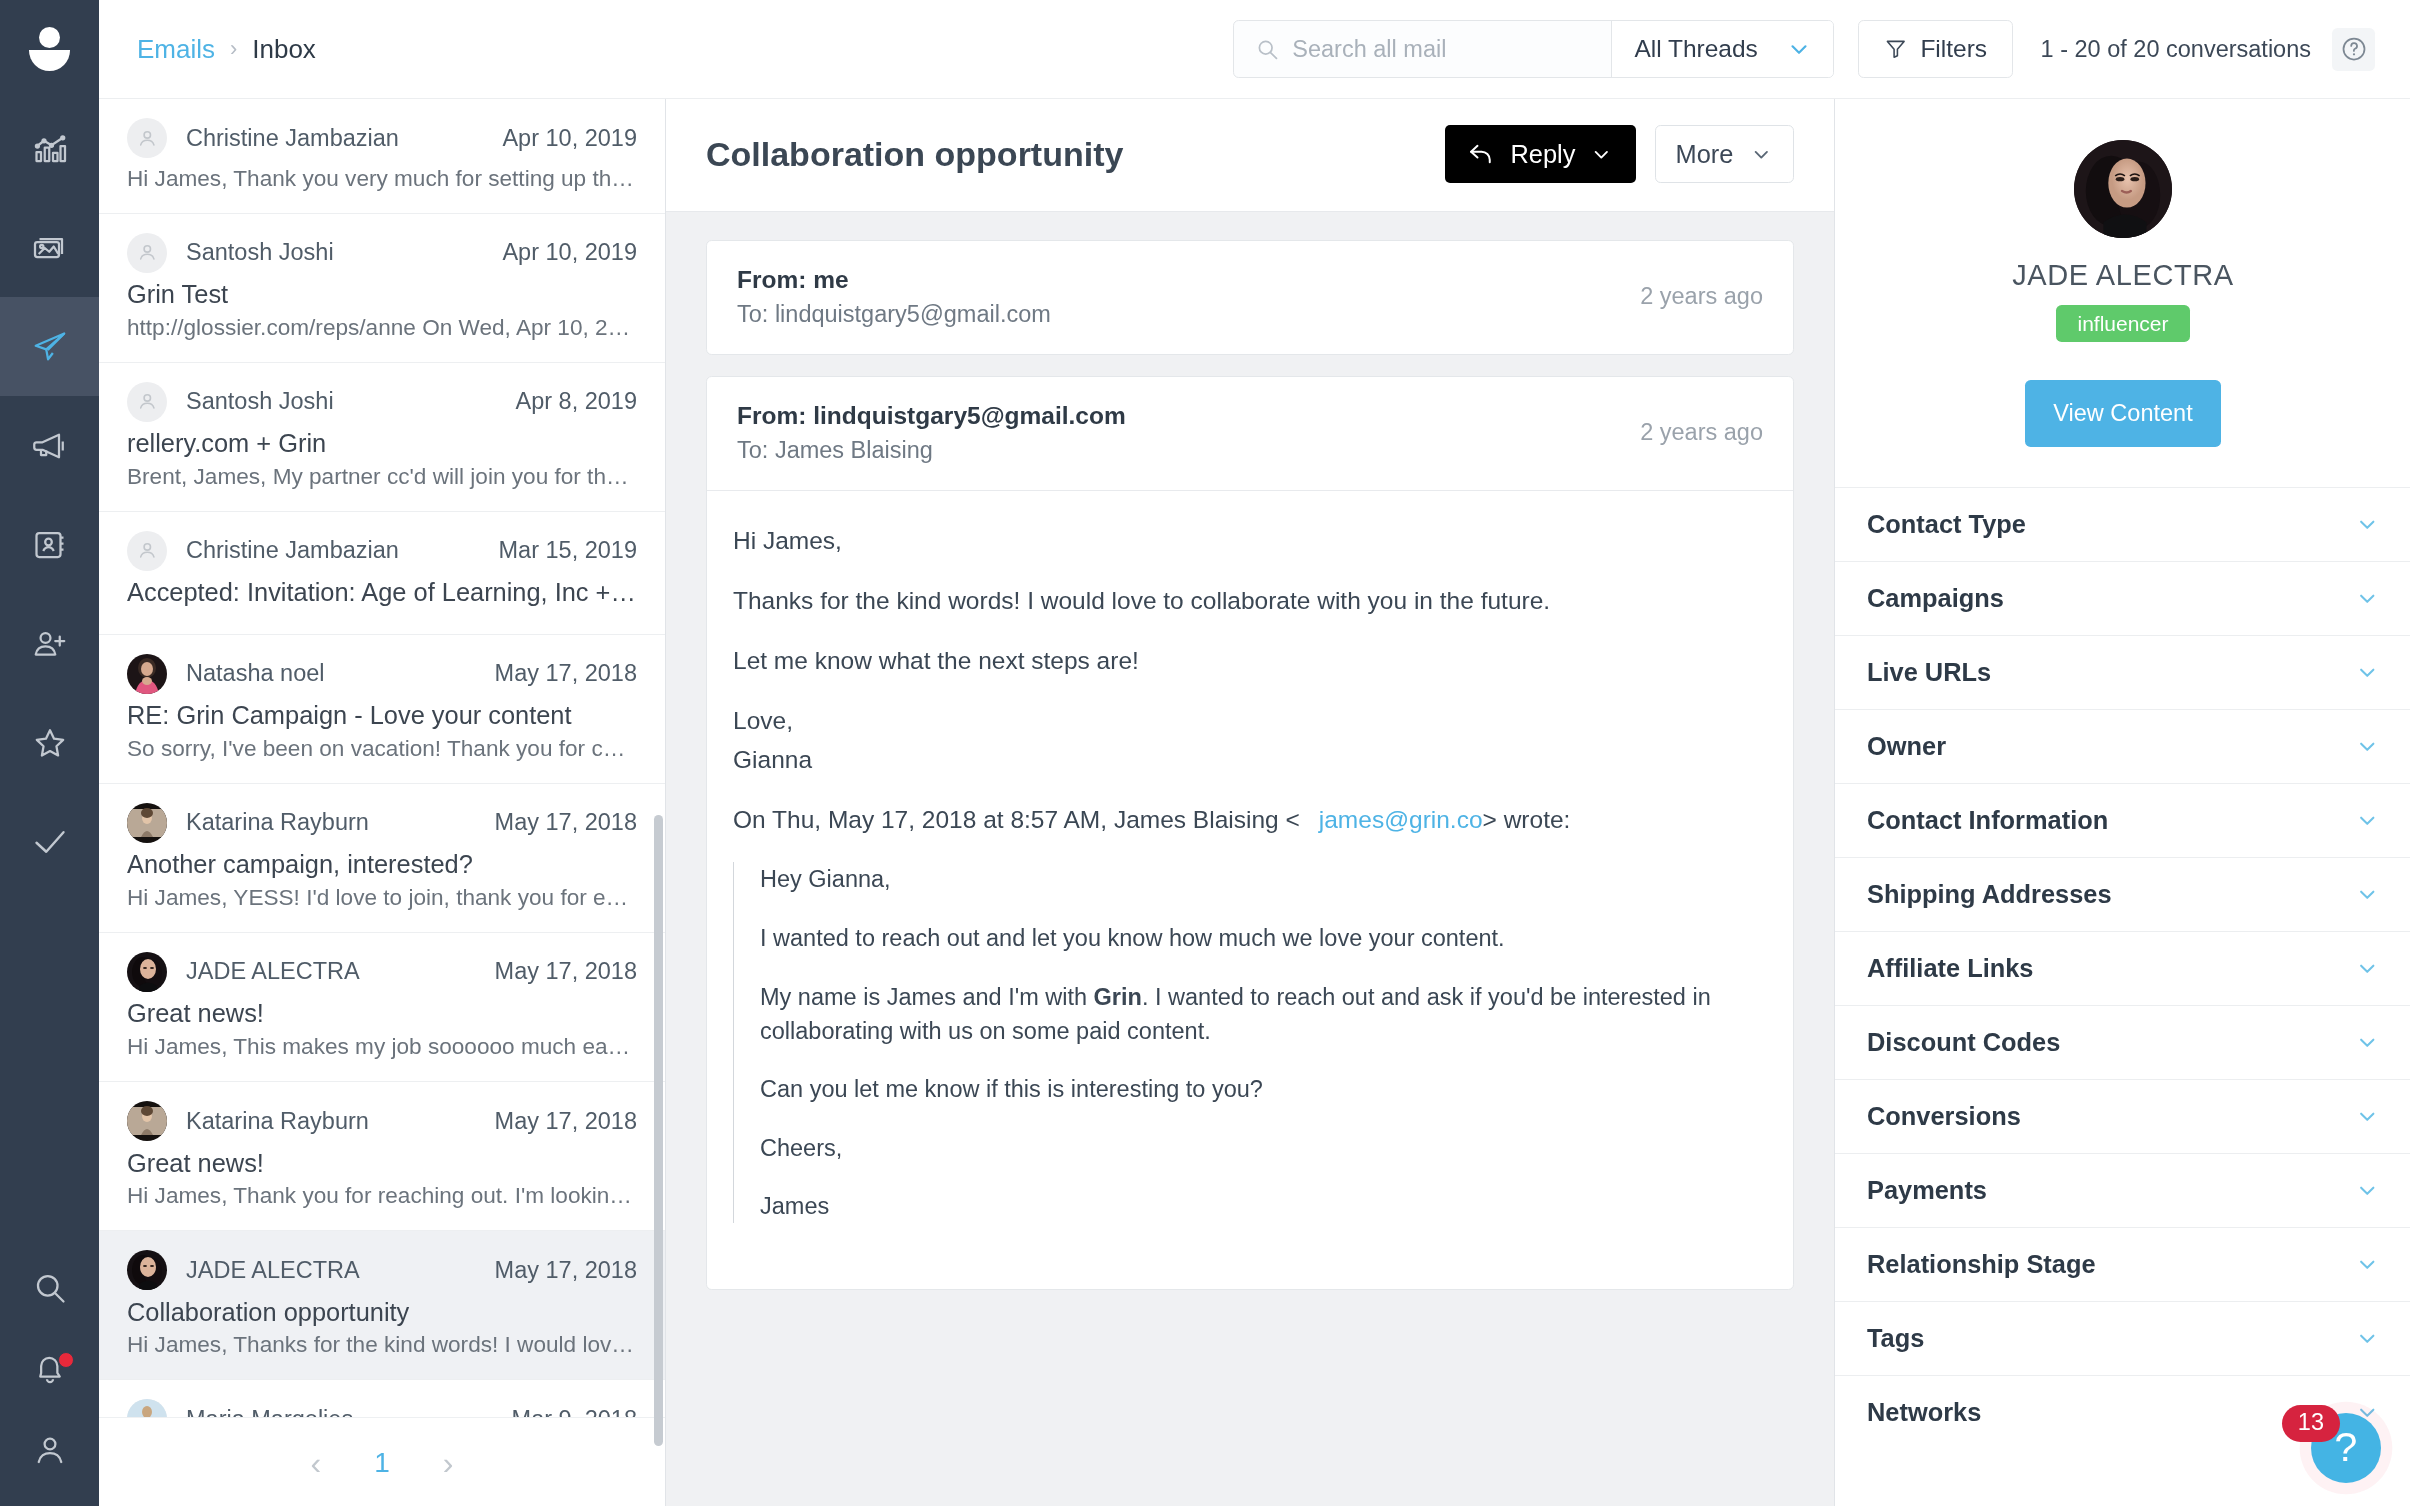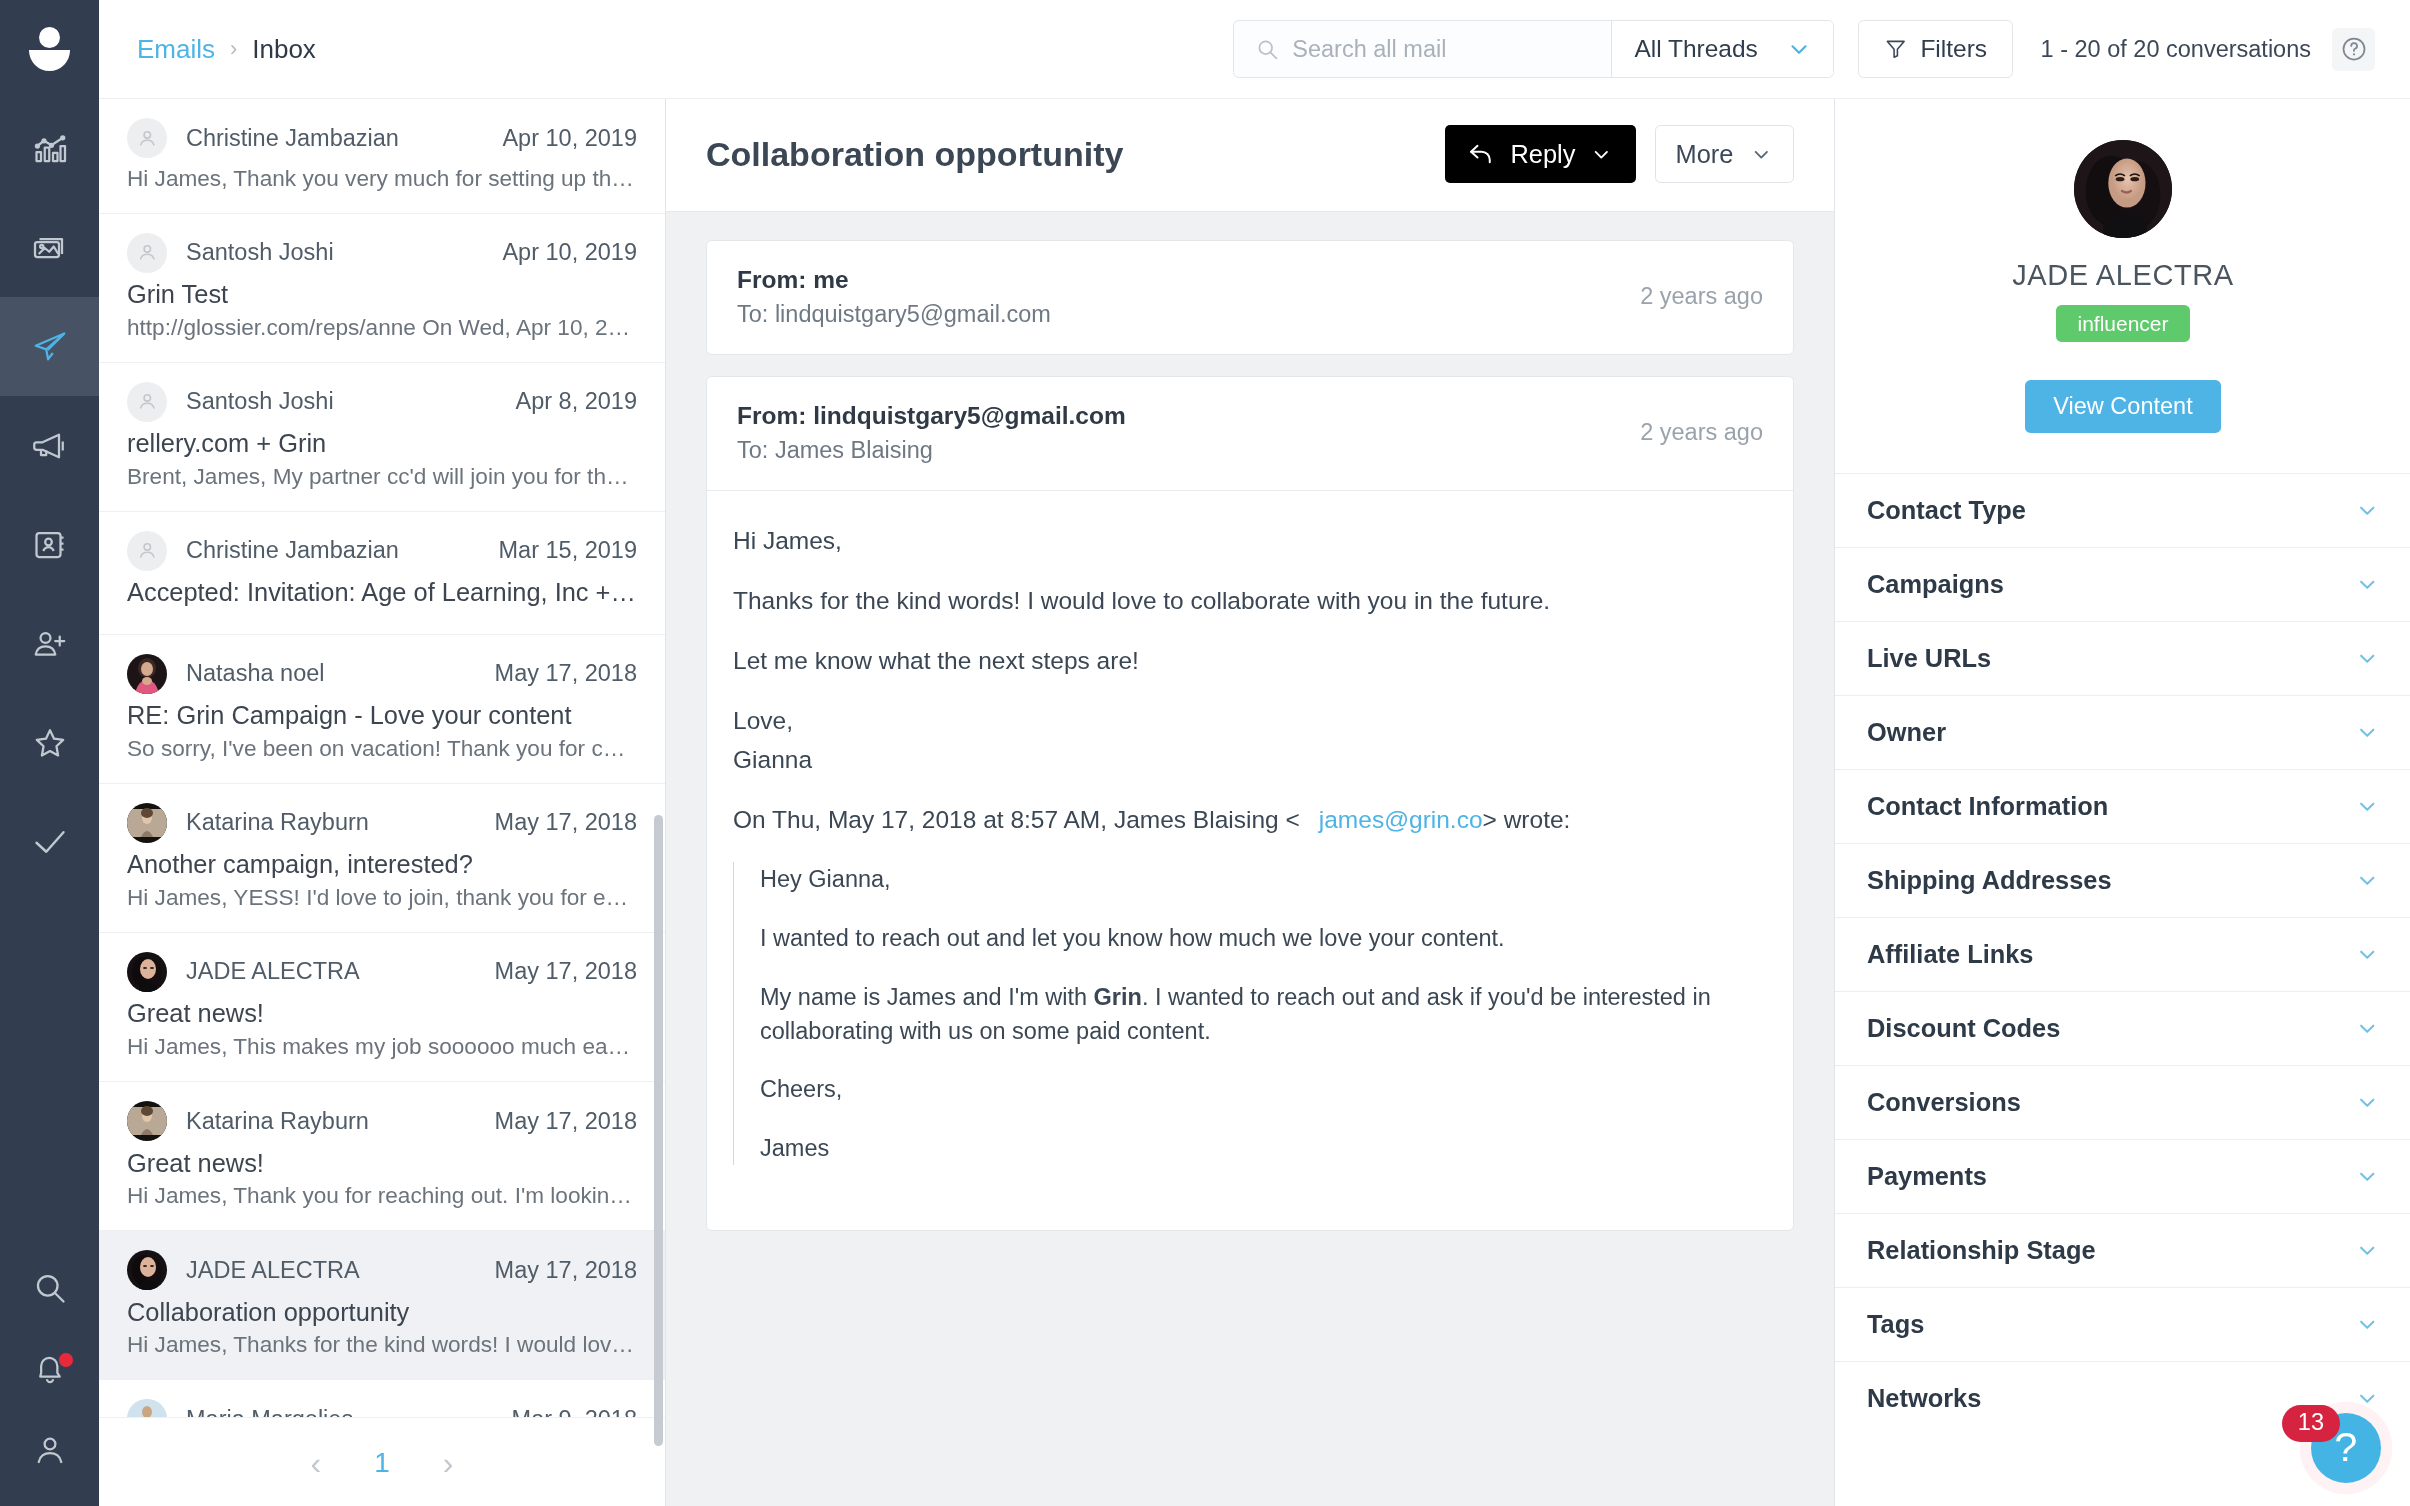--- a/index.html
+++ b/index.html
@@ -190,21 +190,21 @@
     width: 98px; height: 98px; border-radius: 50%; overflow: hidden;
     background: #2c2024; margin-bottom: 21px;
   }
   .cp-name { font-size: 29px; color: #4a5560; letter-spacing: 0.6px; margin-bottom: 13px; }
   .cp-badge {
     background: #5fca6b; color: #fff; font-size: 21px;
     padding: 6.6px 21px; border-radius: 5.6px; margin-bottom: 38px;
   }
   .cp-view {
     background: #4eb3e5; color: #fff; border: 0; border-radius: 5.6px;
-    font-size: 23.5px; padding: 13px 28px; cursor: pointer;
+    font-size: 23.5px; padding: 20px 28px; cursor: pointer;
     font-family: "Liberation Sans", sans-serif;
   }
   .cp-sections { flex: 1 1 auto; }
   .cp-row {
     height: 74px; display: flex; align-items: center; justify-content: space-between;
     padding: 0 32px; border-top: 0.9px solid #eceef0; cursor: pointer;
   }
   .cp-row .title { font-size: 25.4px; color: #2e3a47; font-weight: bold; }
   .cp-row svg { width: 24.5px; height: 24.5px; }
   .fab-wrap { position: absolute; right: 30px; bottom: 24.5px; }
@@ -566,20 +566,21 @@
               <p>Let me know what the next steps are!</p>
               <p class="tight">Love,</p>
               <p>Gianna</p>
               <p>
                 <span>On Thu, May 17, 2018 at 8:57 AM, James Blaising &lt;</span><a href="#">james@grin.co</a><span>&gt; wrote:</span>
               </p>
               <div class="quote">
                 <p>Hey Gianna,</p>
                 <p>I wanted to reach out and let you know how much we love your content.</p>
                 <p><span>My name is James and I'm with </span><b>Grin</b><span>. I wanted to reach out and ask if you'd be interested in collaborating with us on some paid content.</span></p>
+                <p>Can you let me know if this is interesting to you?</p>
                 <p>Cheers,</p>
                 <p>James</p>
               </div>
             </div>
           </div>
 
         </div>
       </section>
 
       <aside class="contactpane">

